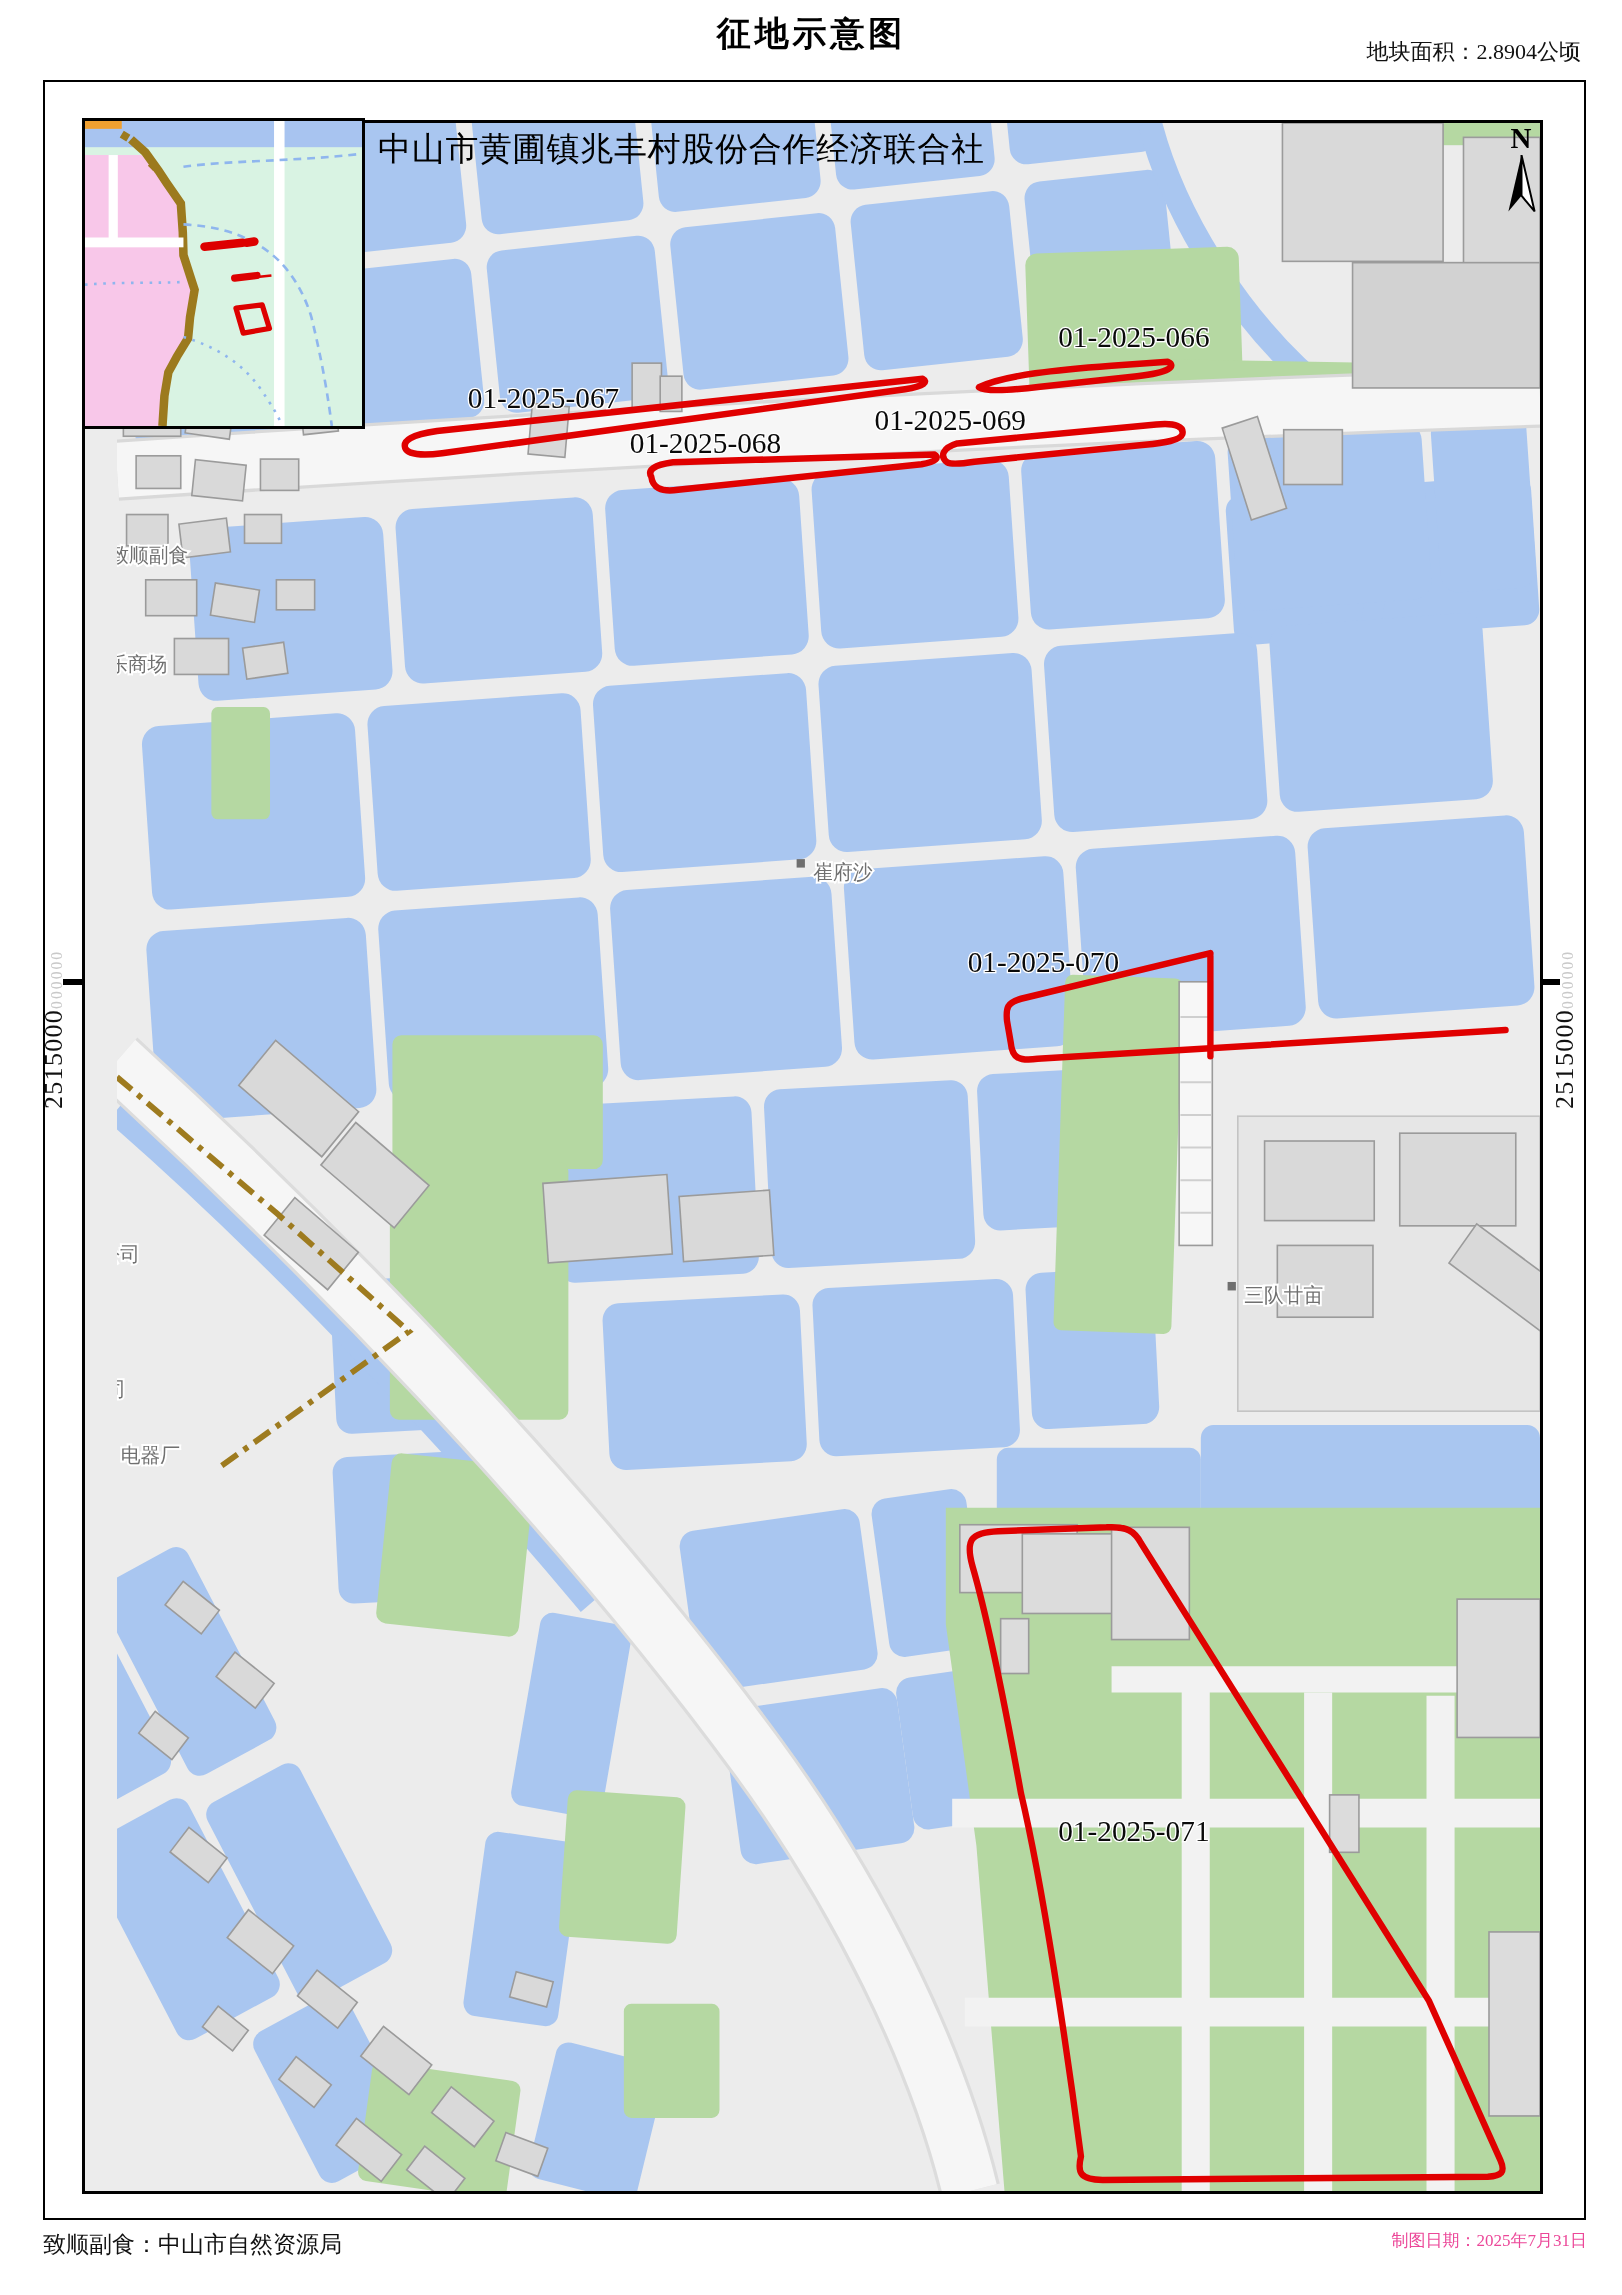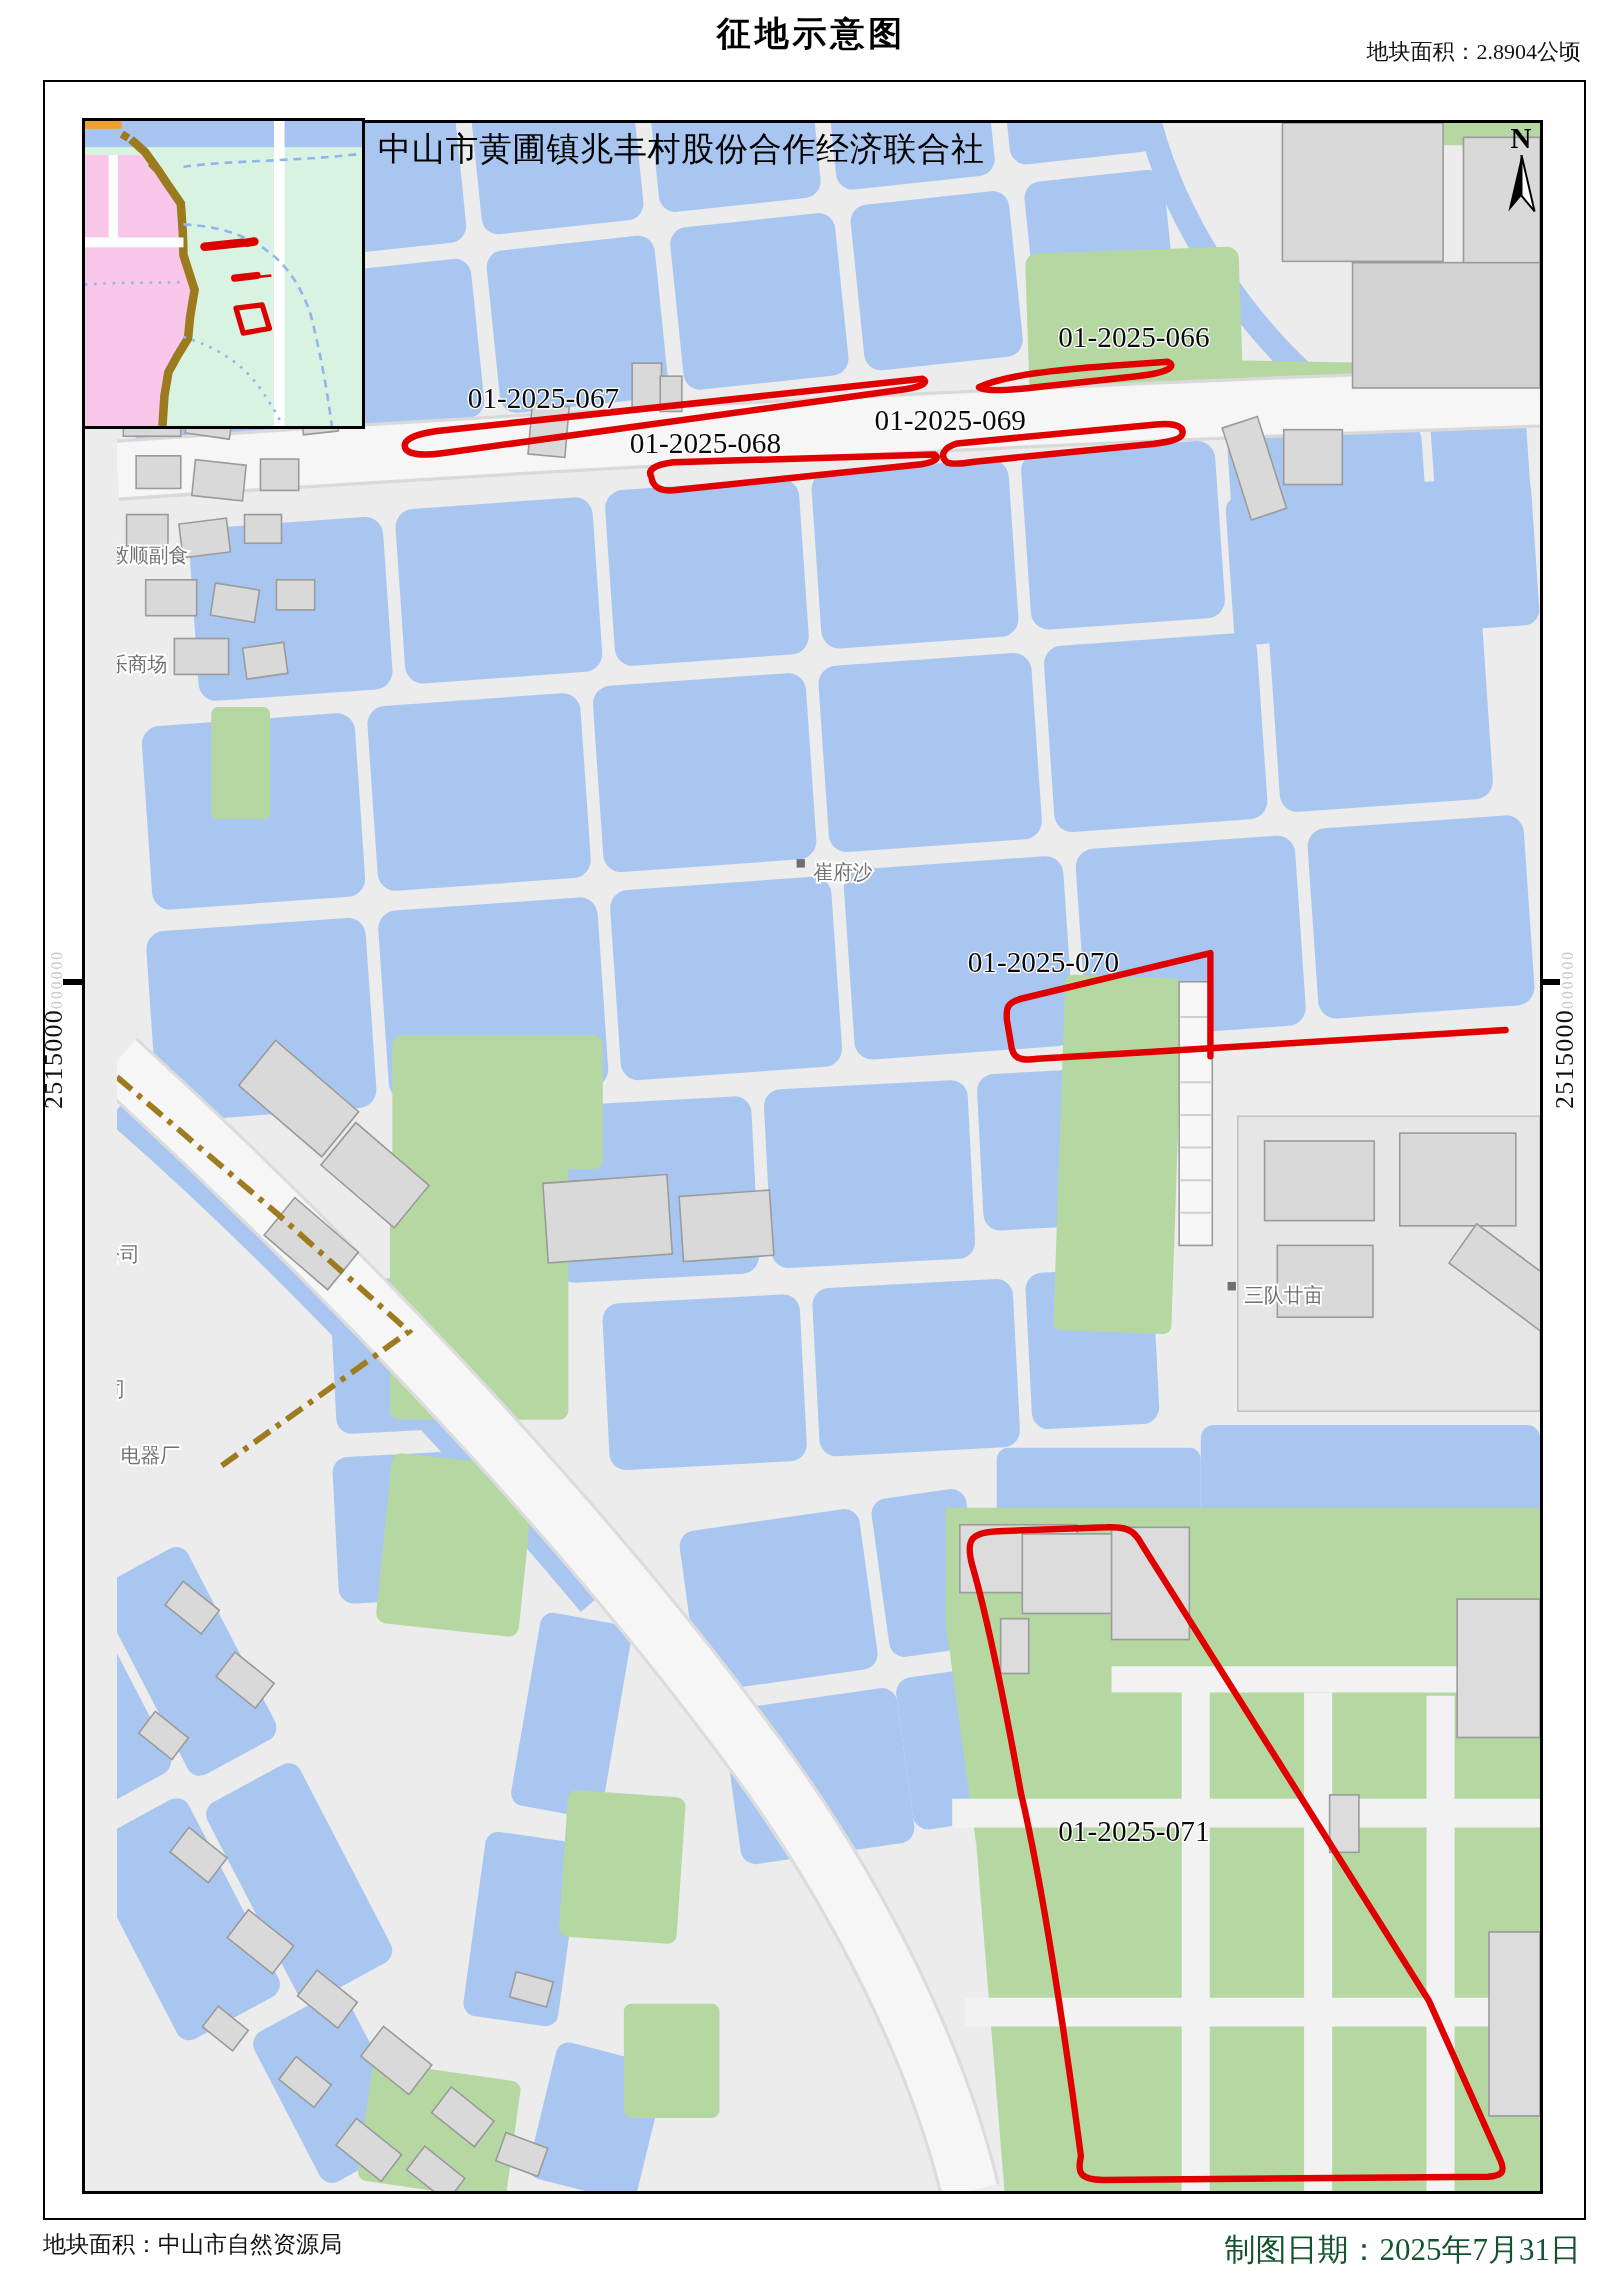--- a/index.html
+++ b/index.html
@@ -26,21 +26,21 @@
   .coord .minor{font-size:15.7px;color:#c9c9c9;letter-spacing:2px;}
   .coord-left{left:39px;top:1109px;}
   .coord-right{left:1550px;top:1109px;}
   .tick{position:absolute;width:19.6px;height:5.9px;background:#000;}
   .tick-left{left:63px;top:979px;}
   .tick-right{left:1540px;top:979px;}
   .compass{position:absolute;left:1500px;top:122px;width:42px;text-align:center;}
   .compass .n{font-size:29px;font-weight:bold;color:#000;font-family:"Liberation Serif",serif;}
   .footer-left{position:absolute;left:43px;top:2229px;font-size:23px;color:#111;
                font-family:"Liberation Serif",serif;}
-  .footer-right{position:absolute;right:42px;top:2229px;font-size:31px;color:#14532d;
+  .footer-right{position:absolute;right:36px;top:2229px;font-size:17px;color:#ec4899;
                 font-family:"Liberation Serif",serif;}
   
   .plabel{font-family:"Liberation Serif",serif;font-size:46px;fill:#0a0a0a;
           paint-order:stroke;stroke:#ffffff;stroke-width:4px;text-anchor:middle;}
   .maplabel{font-family:"Liberation Sans",sans-serif;font-size:31px;fill:#707070;
             paint-order:stroke;stroke:#ffffff;stroke-width:6px;}
 </style>
 </head>
 <body>
 
@@ -287,17 +287,17 @@
   <div class="tick tick-right"></div>
 
   <div class="compass">
     <div class="n">N</div>
     <svg width="37" height="63" viewBox="0 0 56 96">
       <polygon points="28,0 8,86 28,62" fill="#000"></polygon>
       <polygon points="28,0 48,86 28,62" fill="#fff" stroke="#000" stroke-width="3"></polygon>
     </svg>
   </div>
 
-  <div class="footer-left">地块面积：中山市自然资源局</div>
+  <div class="footer-left">致顺副食：中山市自然资源局</div>
   <div class="footer-right">制图日期：2025年7月31日</div>
 
 </div>
 
 
 </body></html>

